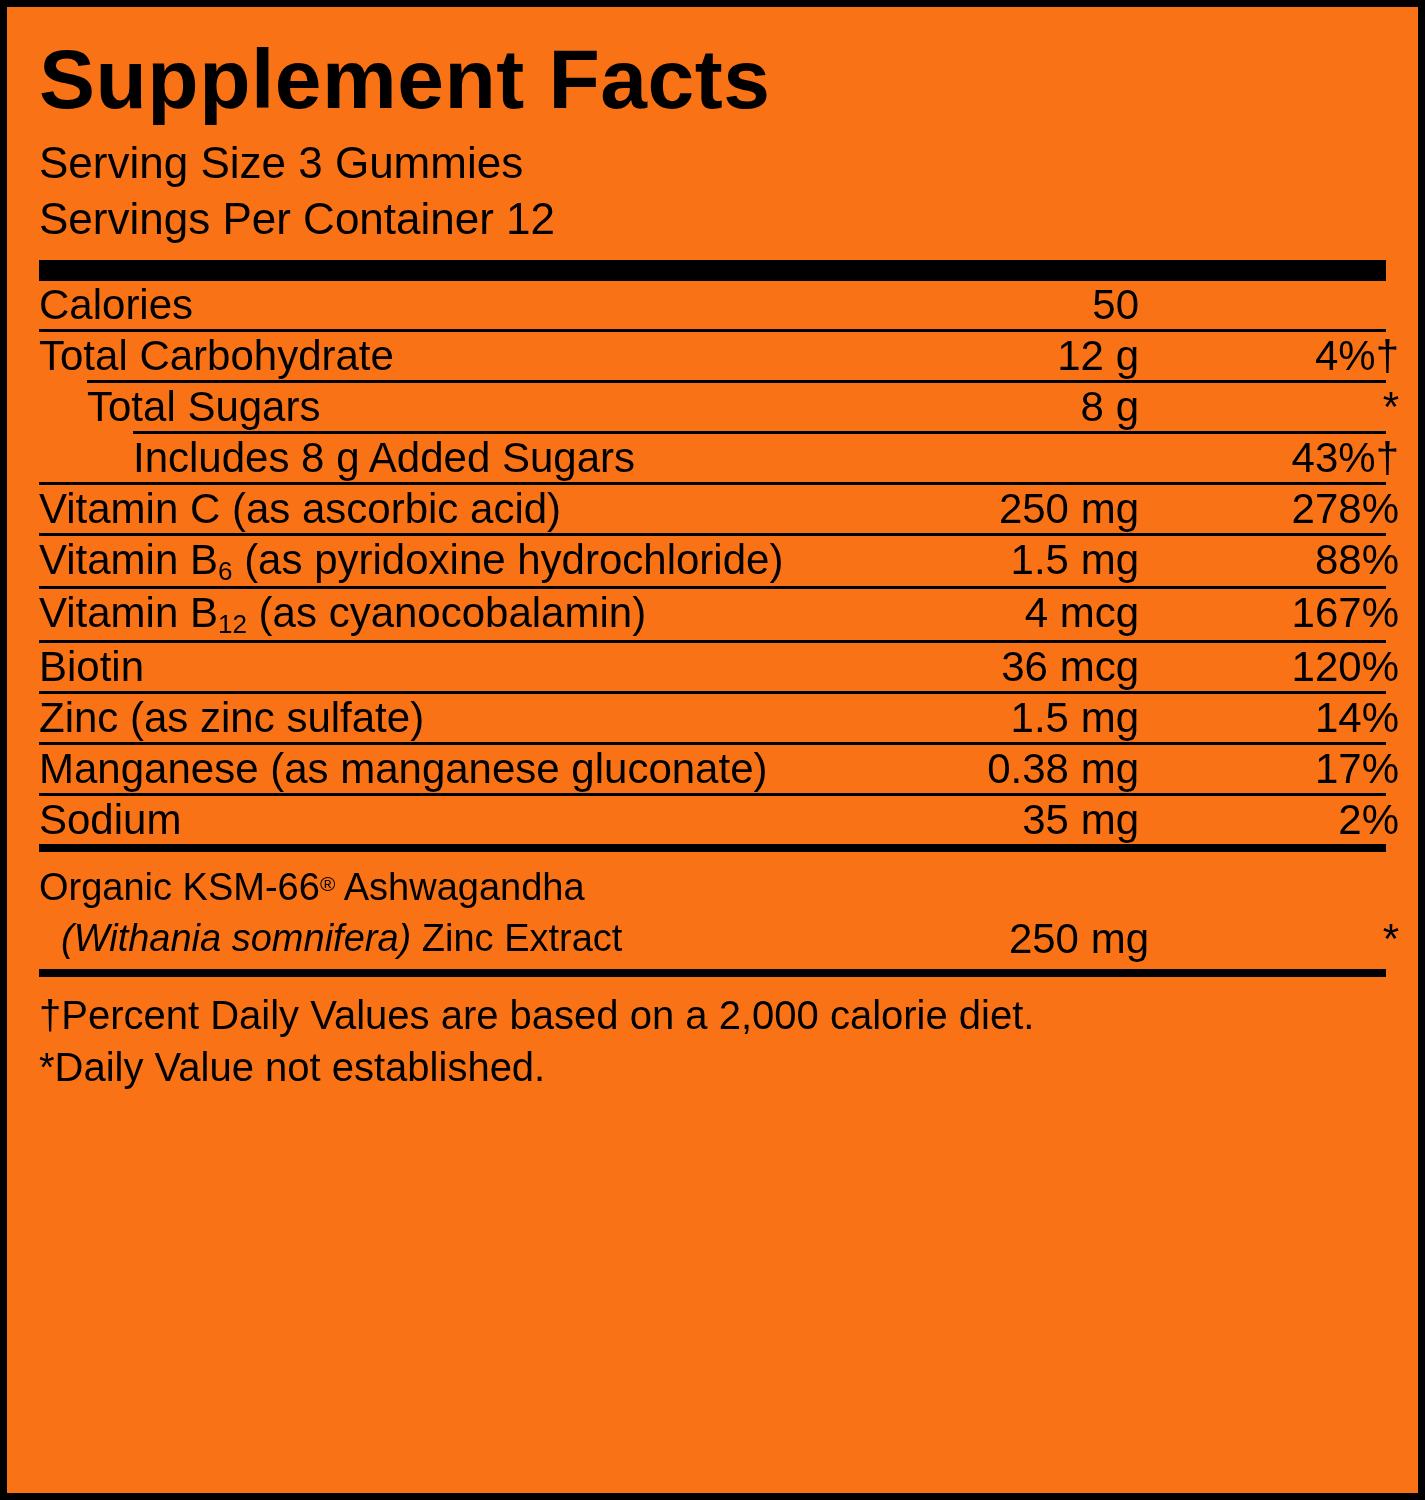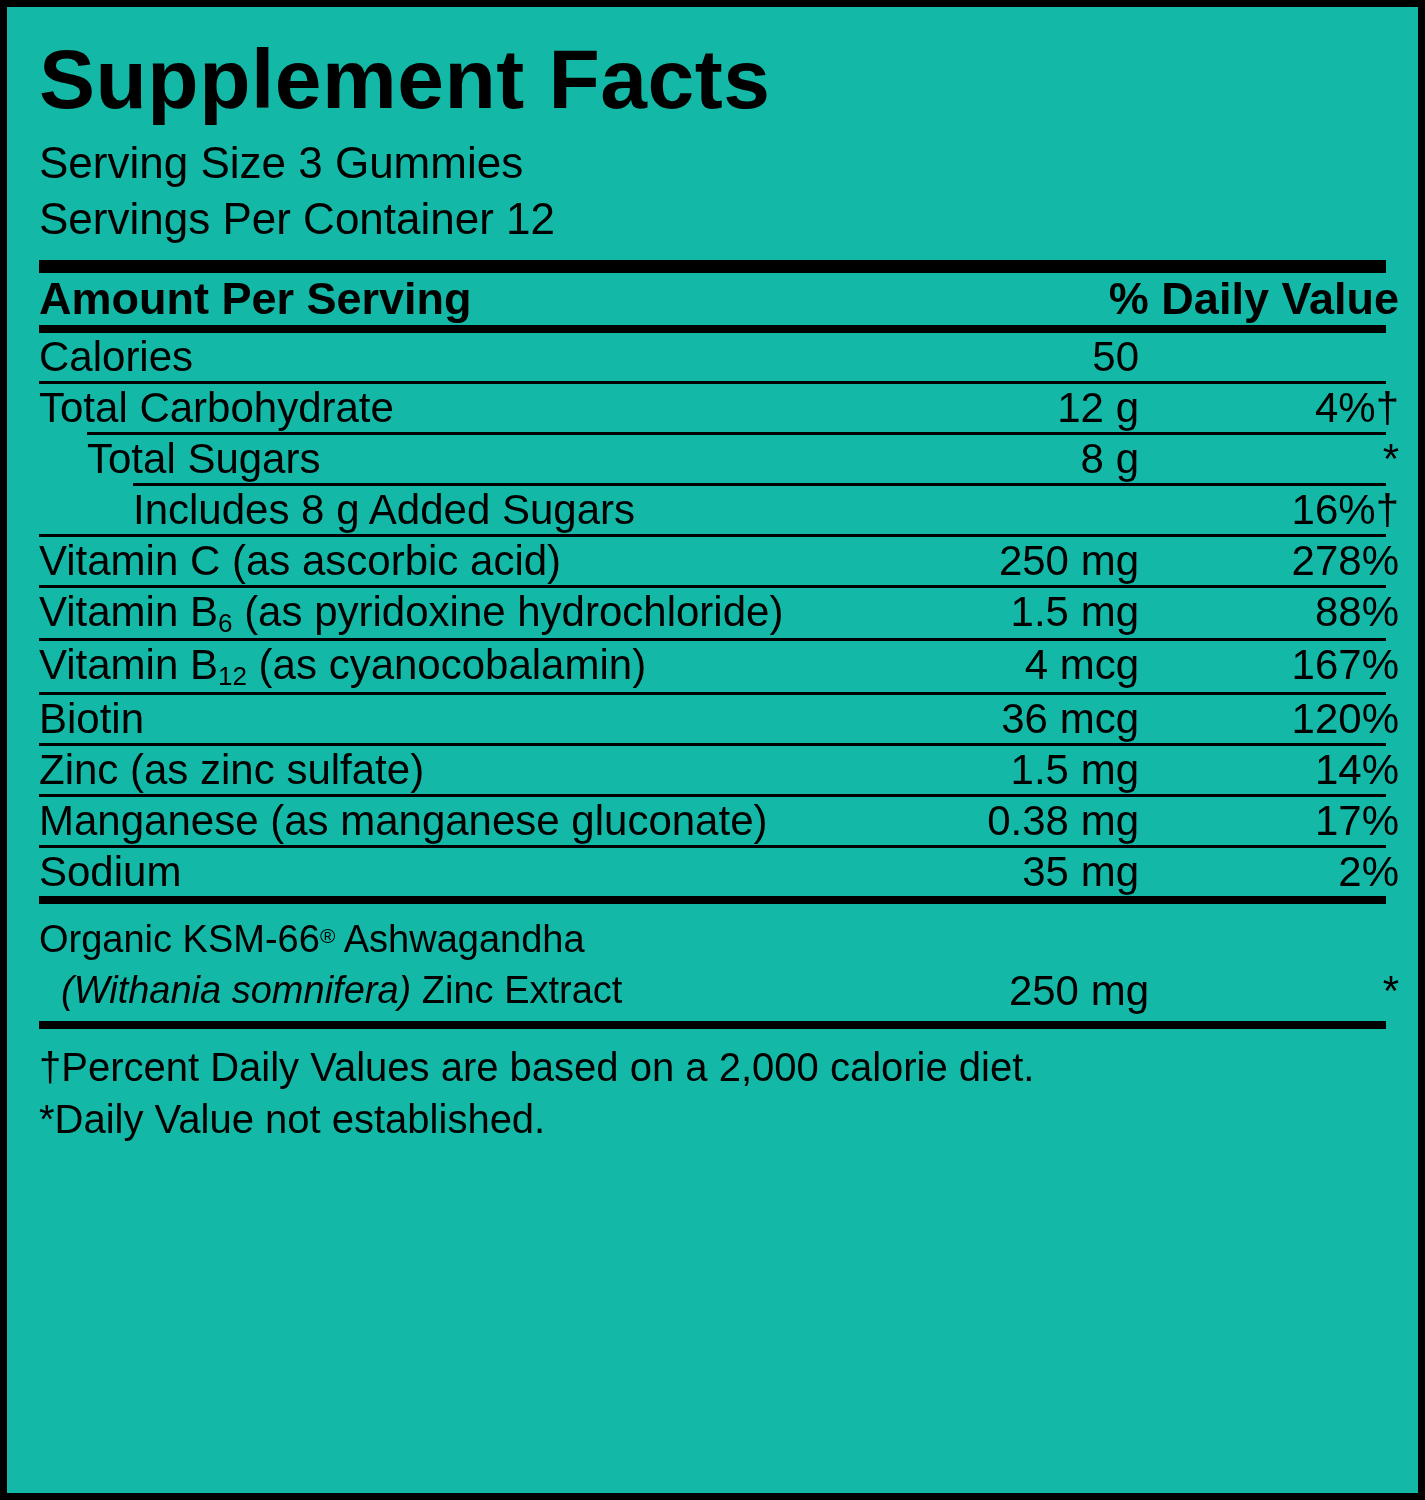--- a/index.html
+++ b/index.html
@@ -10,21 +10,21 @@
   body {
     font-family: "Liberation Sans", sans-serif;
     color: #000000;
   }
   .panel {
     position: relative;
     width: 1425px;
     height: 1500px;
     box-sizing: border-box;
     border: 7px solid #000000;
-    background: #14b8a6;
+    background: #f97316;
     overflow: hidden;
   }
   .inner {
     padding: 18px 32px 0 32px;
   }
   .title {
     font-weight: bold;
     font-size: 84px;
     line-height: 1.0;
     letter-spacing: 0.5px;
@@ -125,33 +125,20 @@
 <div class="panel">
   <div class="inner">
 
     <div class="title">Supplement Facts</div>
 
     <div class="serving-line">Serving Size 3 Gummies</div>
     <div class="serving-line">Servings Per Container 12</div>
 
     <div class="rule-thick"></div>
 
-    <table class="facts">
-      <colgroup>
-        <col class="col-name">
-          <col class="col-amt">
-          <col class="col-dv">
-      </colgroup>
-      <tbody>
-          <tr class="hdr-row">
-        <td>Amount Per Serving</td>
-        <td colspan="2" style="text-align:right;">% Daily Value</td>
-      </tr>
-    </tbody>
-      </table>
 
     <div class="rule-mid"></div>
 
     <table class="facts">
       <colgroup>
         <col class="col-name">
           <col class="col-amt">
           <col class="col-dv">
       </colgroup>
       <tbody>
@@ -199,21 +186,21 @@
     <table class="facts">
       <colgroup>
           <col class="col-name">
           <col class="col-amt">
           <col class="col-dv">
         </colgroup>
       <tbody>
           <tr class="nutrient-row">
         <td class="name indent2">Includes 8 g Added Sugars</td>
         <td class="amt"></td>
-        <td class="dv">16%†</td>
+        <td class="dv">43%†</td>
       </tr>
     </tbody>
       </table>
     <div class="sep-full"></div>
 
     <table class="facts">
       <colgroup>
           <col class="col-name">
           <col class="col-amt">
           <col class="col-dv">

